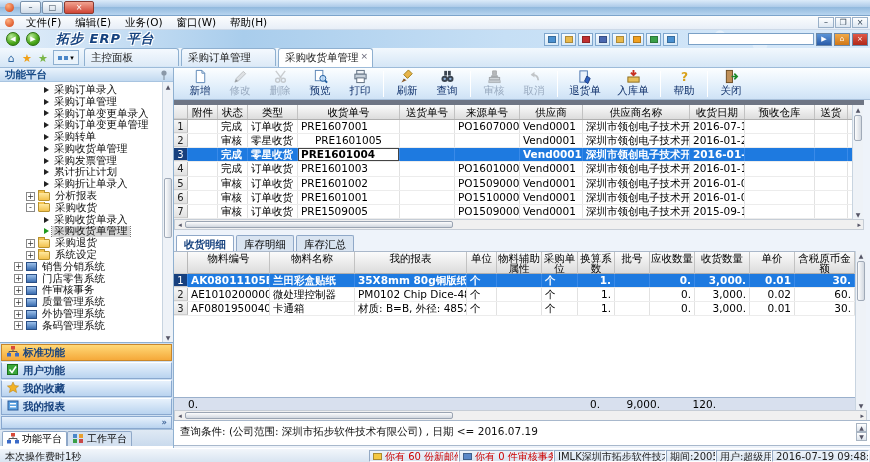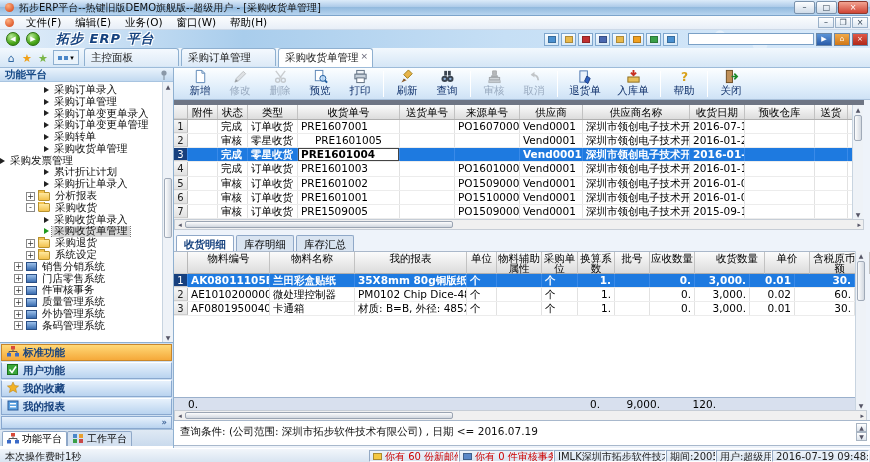--- a/index.html
+++ b/index.html
@@ -103,21 +103,20 @@
 #statusbar{position:absolute;left:0;top:448px;width:870px;height:14px;background:linear-gradient(#f2f6fb,#d8e4f1);border-top:1px solid #fff;display:flex;align-items:stretch;font-size:10px;padding:1px 1px 0}
 .seg{border:1px solid;border-color:#93a9c4 #fff #fff #93a9c4;padding:0 3px;white-space:nowrap;overflow:hidden;line-height:11px;color:#222;display:flex;align-items:center;gap:3px;flex:none}
 .seg.red{color:#c00}
 .segicon{width:9px;height:7px;flex:none;border:1px solid rgba(0,0,0,.3)}
 </style>
 </head>
 <body>
 
 <div id="titlebar">
   <span class="appicon"></span>
-  <span id="title-text">拓步ERP平台--热键旧版DEMO旗舰版--超级用户 - [采购收货单管理]</span>
   <span class="winbtn">–</span>
   <span class="winbtn">□</span>
   <span class="winbtn close">×</span>
 </div>
 
 <div id="menubar">
   <span class="appicon"></span>
   <div id="menu-items" style="display:flex">
       <div class="menu-item">文件(F)</div>
       <div class="menu-item">编辑(E)</div>
@@ -222,21 +221,21 @@
         <span class="lbl">采购订单变更单管理</span>
       </div>
       <div class="titem" style="padding-left: 44px;">
         <span class="tri"></span>
         <span class="lbl">采购转单</span>
       </div>
       <div class="titem" style="padding-left: 44px;">
         <span class="tri"></span>
         <span class="lbl">采购收货单管理</span>
       </div>
-      <div class="titem" style="">
+      <div class="titem" style="padding-left: 44px;">
         <span class="tri"></span>
         <span class="lbl">采购发票管理</span>
       </div>
       <div class="titem" style="padding-left: 44px;">
         <span class="tri"></span>
         <span class="lbl">累计折让计划</span>
       </div>
       <div class="titem" style="padding-left: 44px;">
         <span class="tri"></span>
         <span class="lbl">采购折让单录入</span>
@@ -560,21 +559,21 @@
         <div class="hcell rownum" style="width: 14px;"></div>
         <div class="hcell wrap" style="width: 82px;">物料编号</div>
         <div class="hcell wrap" style="width: 85px;">物料名称</div>
         <div class="hcell wrap" style="width: 112px;">我的报表</div>
         <div class="hcell wrap" style="width: 30px;">单位</div>
         <div class="hcell wrap" style="width: 45px;">物料辅助属性</div>
         <div class="hcell wrap" style="width: 36px;">采购单位</div>
         <div class="hcell wrap" style="width: 37px;">换算系数</div>
         <div class="hcell wrap" style="width: 35px;">批号</div>
         <div class="hcell wrap" style="width: 45px;">应收数量</div>
-        <div class="hcell wrap" style="width: 55px; margin-left: 15px;">收货数量</div>
+        <div class="hcell wrap" style="width: 55px;">收货数量</div>
         <div class="hcell wrap" style="width: 45px;">单价</div>
         <div class="hcell wrap" style="width: 60px;">含税原币金额</div>
       </div>
     <div id="dg-rows">
         <div class="grow sel">
           <div class="gcell rownum" style="width: 14px;">1</div>
           <div class="gcell" style="width: 82px;">AK08011105B0000</div>
           <div class="gcell" style="width: 85px;">兰田彩盒贴纸</div>
           <div class="gcell" style="width: 112px;">35X8mm  80g铜版纸不干胶 B</div>
           <div class="gcell" style="width: 30px;">个</div>

